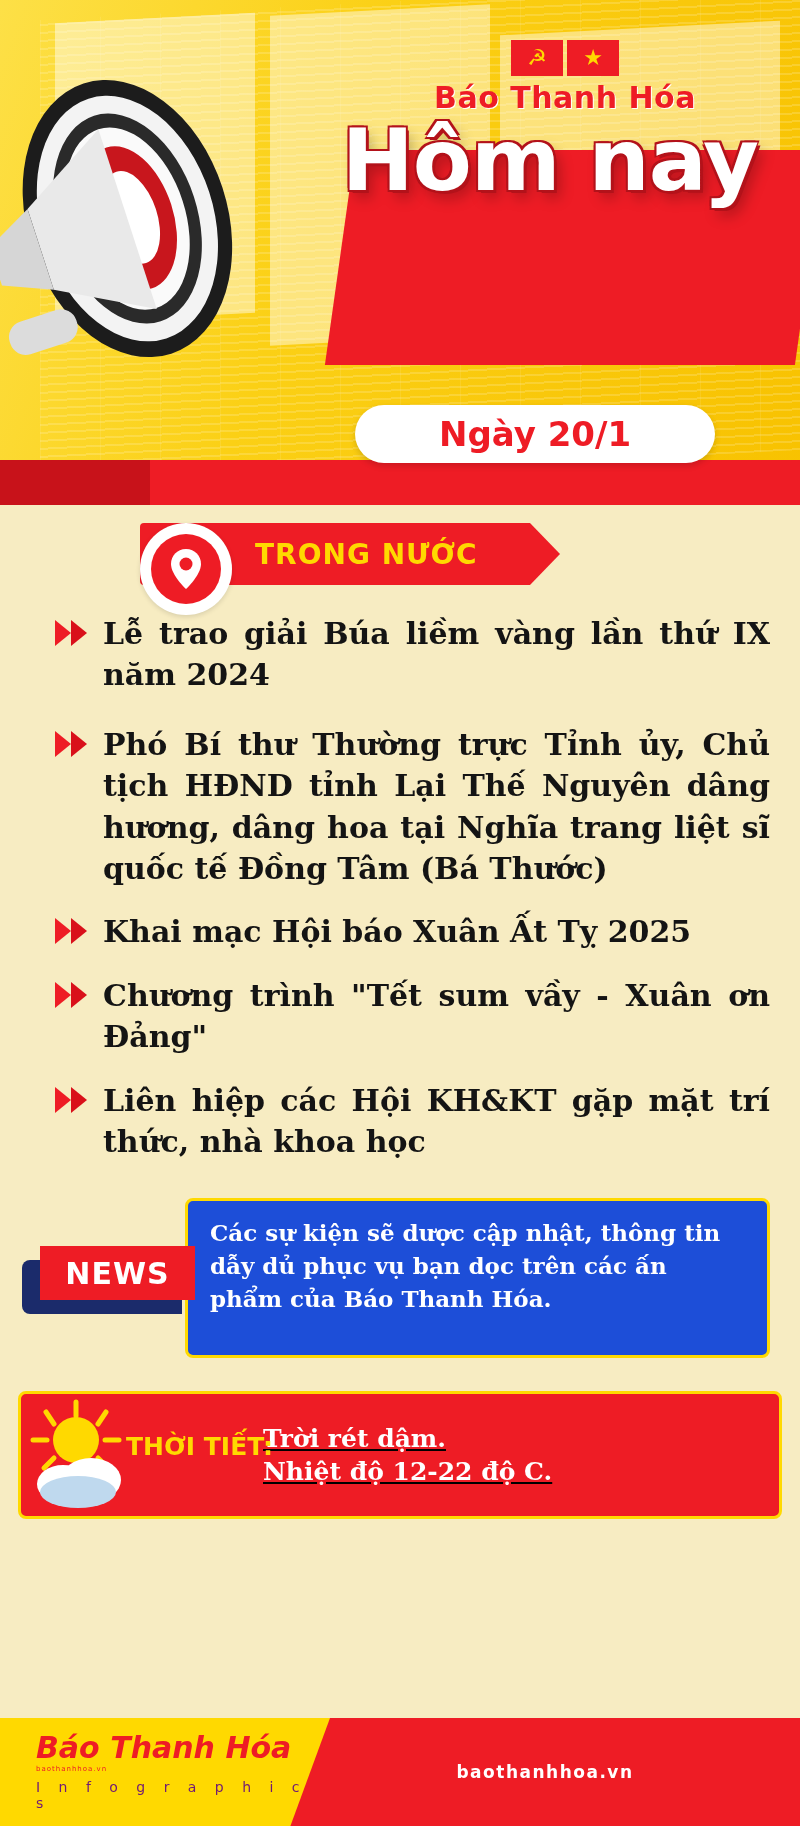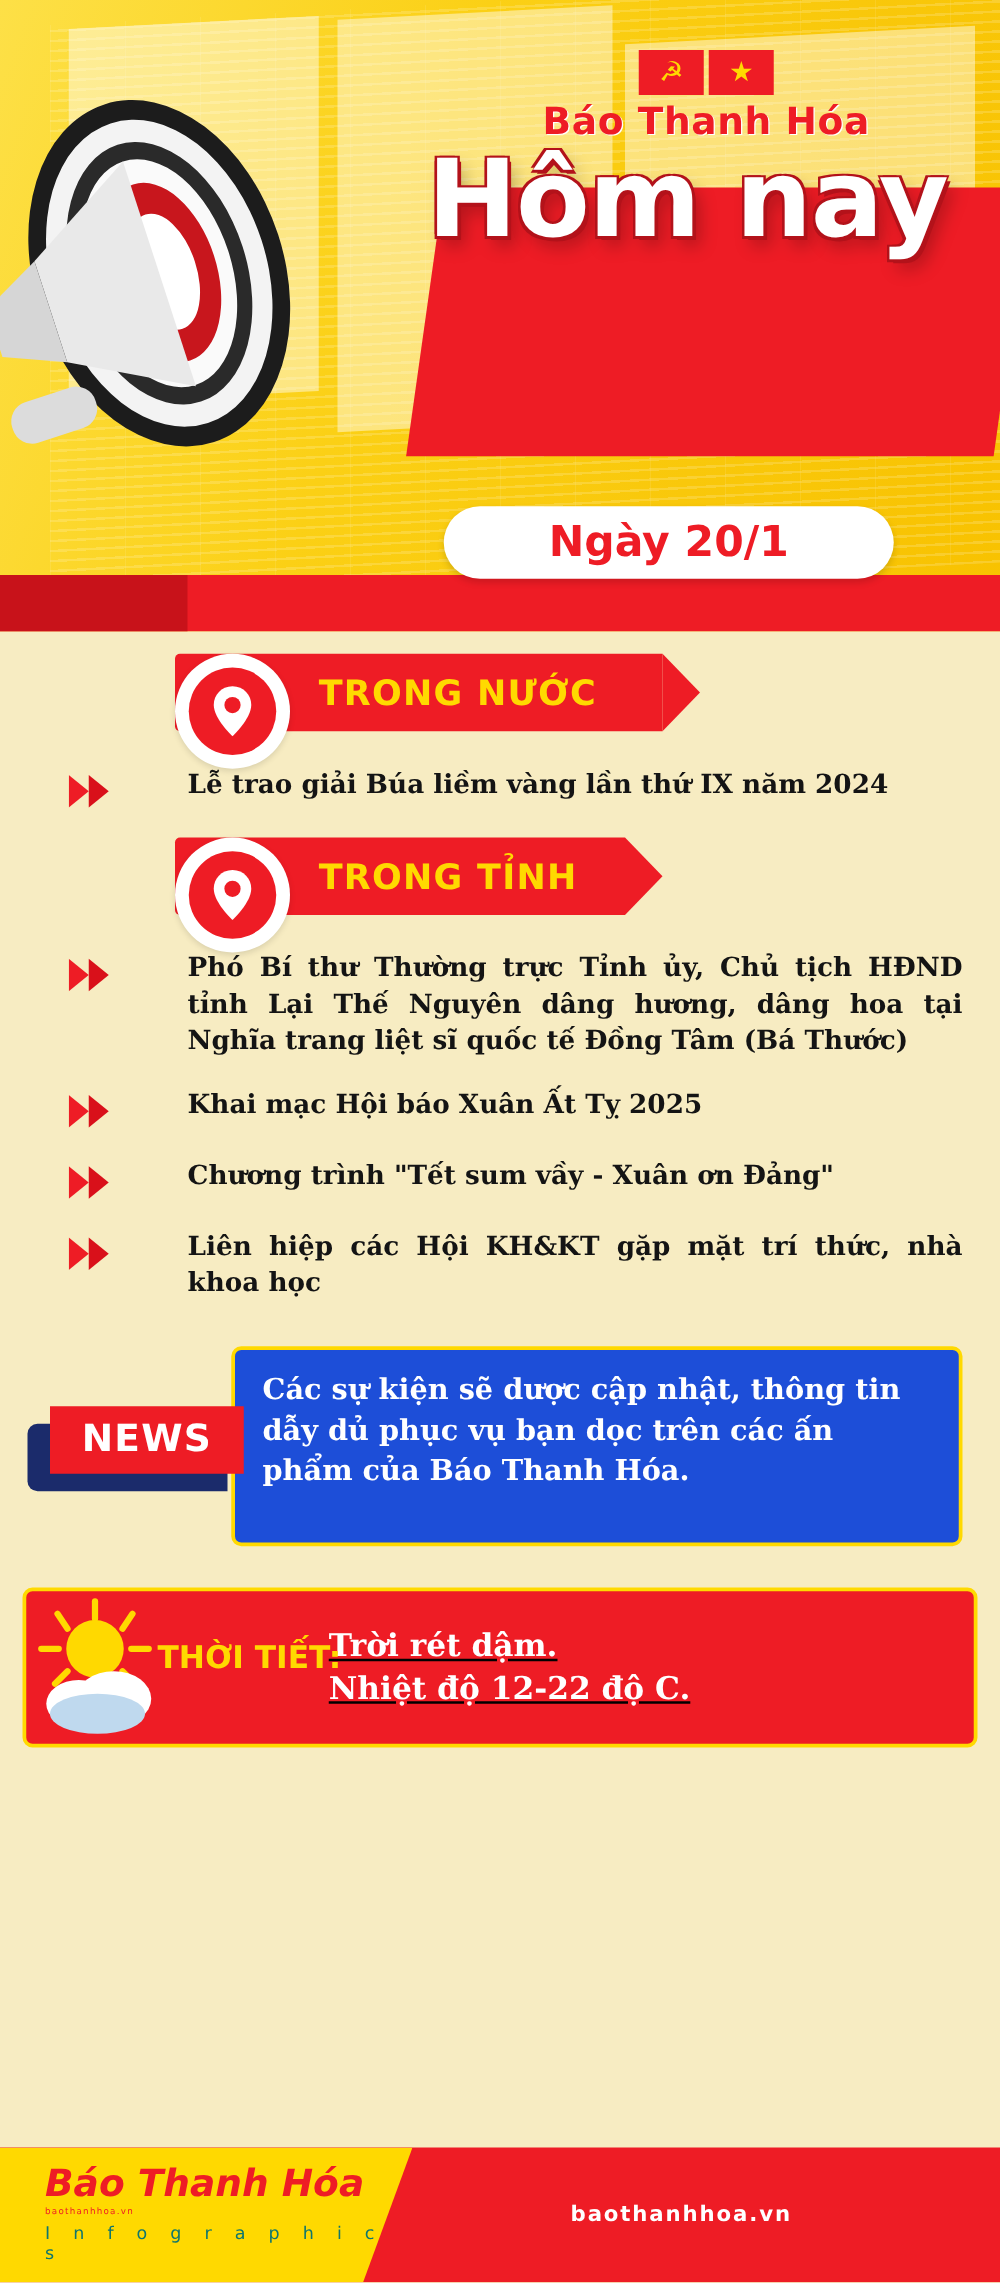--- a/index.html
+++ b/index.html
@@ -201,26 +201,25 @@
   }
   .bullet {
     flex: 0 0 auto;
     width: 34px; height: 30px;
     margin-top: 5px;
     margin-right: 14px;
   }
   .news-text {
     font-family: "DejaVu Serif", serif;
     font-weight: bold;
-    font-size: 21px;
+    font-size: 30px;
     line-height: 1.38;
     color: #141414;
     text-align: justify;
     text-align-last: left;
-    margin-left: 47px;
   }
   .group-domestic .news-text { }
 
   
   .note-wrap {
     position: relative;
     margin: 36px 0 0 0;
     height: 175px;
   }
   .note-box {
@@ -326,21 +325,21 @@
     font-family: "DejaVu Sans", sans-serif;
     font-size: 7px;
     color: #ee1c25;
     letter-spacing: 1px;
     margin-top: 2px;
   }
   .footer-info {
     font-family: "DejaVu Sans", sans-serif;
     font-size: 14px;
     letter-spacing: 7px;
-    color: #0f766e;
+    color: #701a75;
     margin-top: 6px;
   }
   .footer-right {
     flex: 1;
     text-align: center;
     font-family: "DejaVu Sans", sans-serif;
     font-weight: bold;
     font-size: 17px;
     letter-spacing: 1.5px;
     color: #ffffff;
@@ -408,34 +407,20 @@
   <div class="items group-domestic">
     <div class="news-item">
       <svg class="bullet" viewBox="0 0 34 30">
         <path d="M0 2 L16 15 L0 28 Z" fill="#ee1c25"></path>
         <path d="M16 2 L32 15 L16 28 Z" fill="#d9101a"></path>
       </svg>
       <div class="news-text">Lễ trao giải Búa liềm vàng lần thứ IX năm 2024</div>
     </div>
   </div>
 
-  <div class="section-head" style="margin-top:8px;">
-    <div class="sh-banner-shadow" style="width:340px;"></div>
-    <div class="sh-banner" style="width:360px;">
-      <span class="sh-label">TRONG TỈNH</span>
-    </div>
-    <div class="sh-circle">
-      <div class="sh-circle-inner">
-        <svg width="34" height="42" viewBox="0 0 34 42">
-          <path d="M17 1 C8 1 2 8 2 16 C2 27 17 41 17 41 C17 41 32 27 32 16 C32 8 26 1 17 1 Z" fill="#ffffff"></path>
-          <circle cx="17" cy="16" r="6.5" fill="#ee1c25"></circle>
-        </svg>
-      </div>
-    </div>
-  </div>
 
   <div class="items">
     <div class="news-item">
       <svg class="bullet" viewBox="0 0 34 30">
         <path d="M0 2 L16 15 L0 28 Z" fill="#ee1c25"></path>
         <path d="M16 2 L32 15 L16 28 Z" fill="#d9101a"></path>
       </svg>
       <div class="news-text">Phó Bí thư Thường trực Tỉnh ủy, Chủ tịch HĐND tỉnh Lại Thế Nguyên dâng hương, dâng hoa tại Nghĩa trang liệt sĩ quốc tế Đồng Tâm (Bá Thước)</div>
     </div>
     <div class="news-item">

